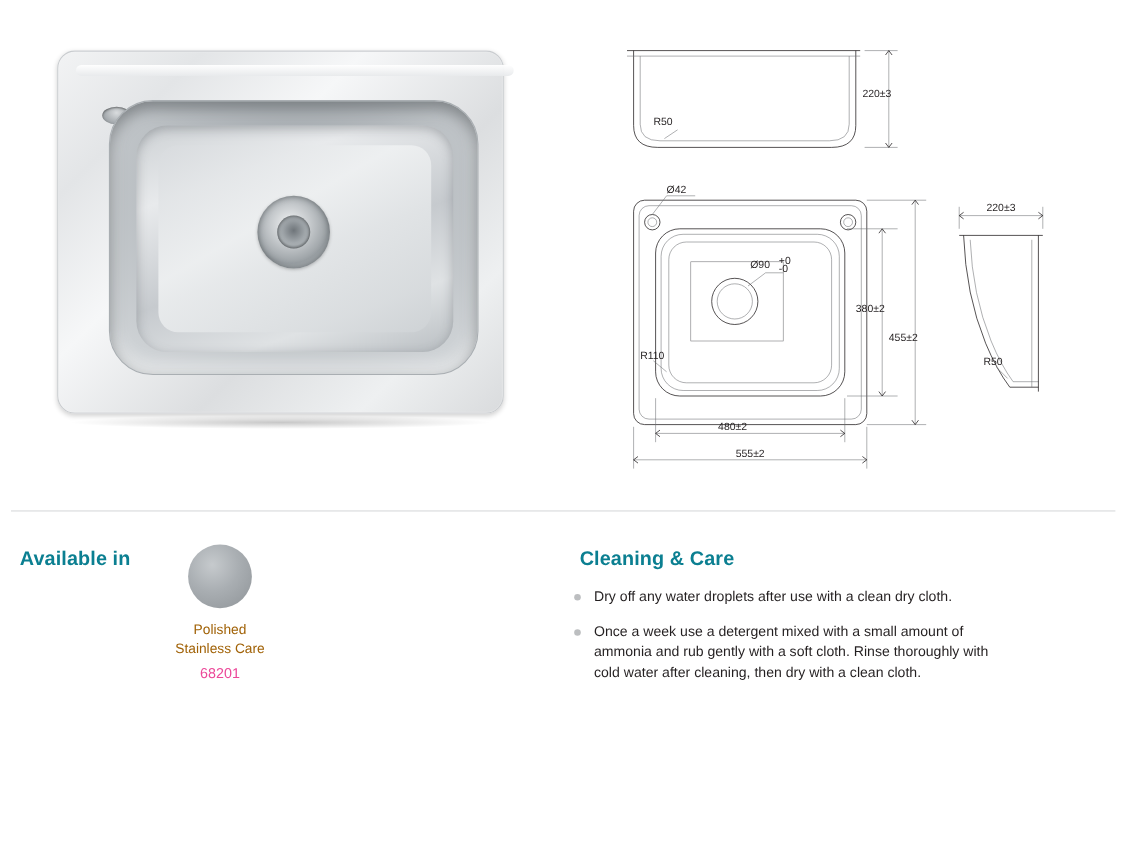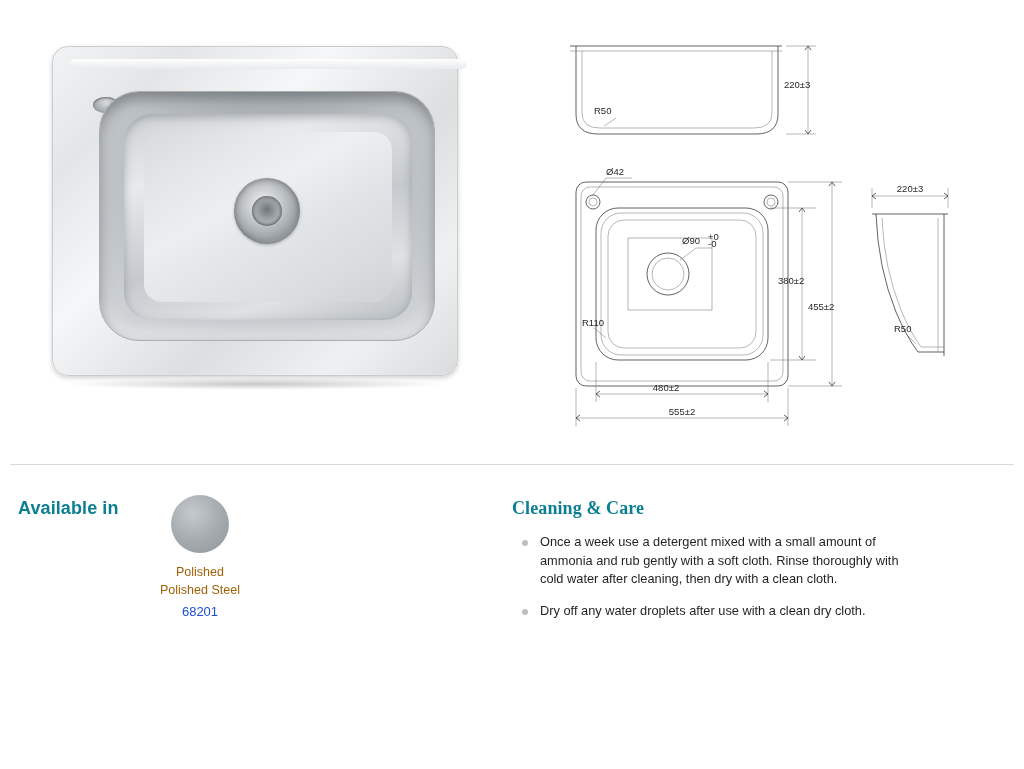--- a/index.html
+++ b/index.html
@@ -130,21 +130,21 @@
   
   .bottom { position: absolute; left: 0; top: 465px; width: 944px; height: 304px; padding-left: 19px; }
 
   .section-title {
     color: #0b7f91;
     font-size: 18px;
     font-weight: bold;
     letter-spacing: .1px;
   }
   #available-title { position: absolute; left: 18px; top: 33px; }
-  #cleaning-title { position: absolute; left: 512px; top: 33px; font-family: Liberation Serif, serif; }
+  #cleaning-title { position: absolute; left: 527px; top: 33px; }
 
   .swatch-block {
     position: absolute;
     left: 120px; top: 30px;
     width: 160px;
     text-align: center;
   }
   .swatch {
     width: 58px; height: 58px;
     border-radius: 50%;
@@ -152,21 +152,21 @@
     background: radial-gradient(circle at 38% 32%, #c6cacd 0%, #a9aeb2 45%, #8e9397 100%);
   }
   .swatch-name {
     font-size: 12.5px;
     line-height: 18px;
     color: #a16207;
   }
   .swatch-code {
     margin-top: 5px;
     font-size: 13px;
-    color: #1d4ed8;
+    color: #ec4899;
   }
 
   .care-list {
     position: absolute;
     left: 520px; top: 68px;
     width: 400px;
     margin: 0; padding: 0;
     list-style: none;
   }
   .care-list li {
@@ -317,25 +317,25 @@
 
   <div class="divider"></div>
 
   <div class="bottom">
 
     <div class="section-title" id="available-title">Available in</div>
 
     <div class="swatch-block">
       <div class="swatch"></div>
       <div class="swatch-name">Polished</div>
-      <div class="swatch-name">Polished Steel</div>
+      <div class="swatch-name">Stainless Care</div>
       <div class="swatch-code">68201</div>
     </div>
 
     <div class="section-title" id="cleaning-title">Cleaning &amp; Care</div>
 
     <ul class="care-list">
+      <li>Dry off any water droplets after use with a clean dry cloth.</li>
       <li>Once a week use a detergent mixed with a small amount of ammonia and rub gently with a soft cloth. Rinse thoroughly with cold water after cleaning, then dry with a clean cloth.</li>
-      <li>Dry off any water droplets after use with a clean dry cloth.</li>
     </ul>
   </div>
 
 </div>
 
 </body></html>

